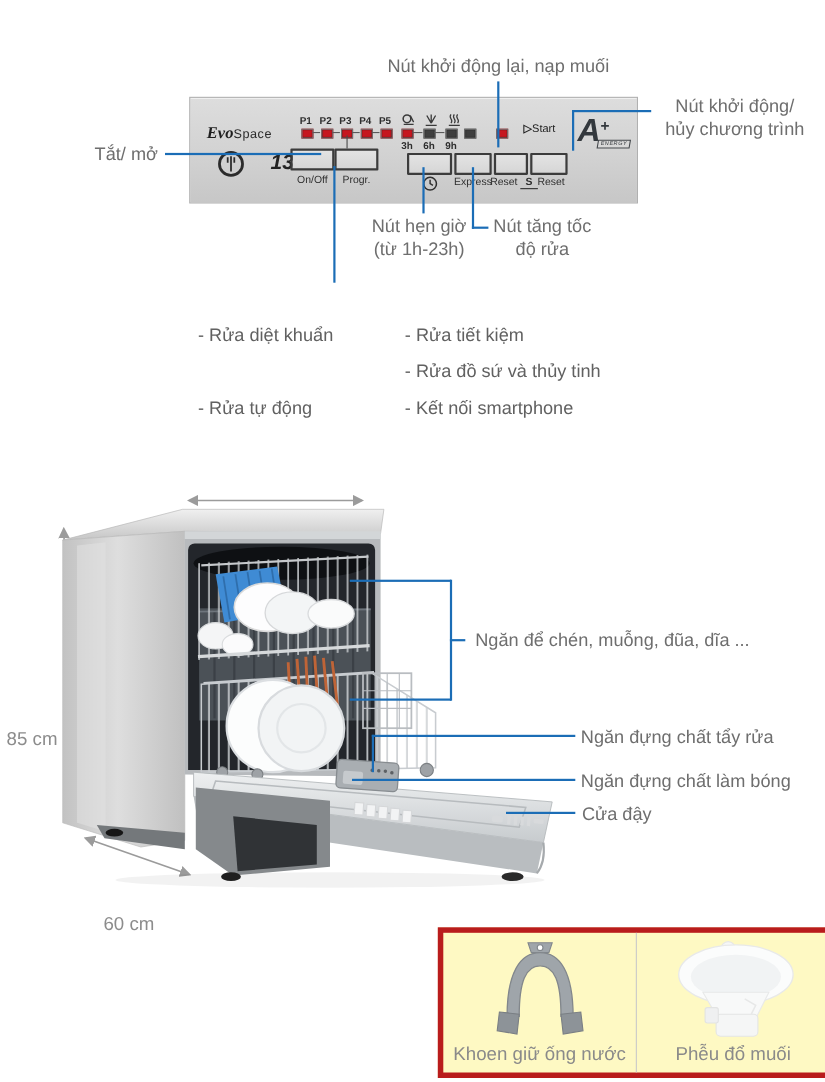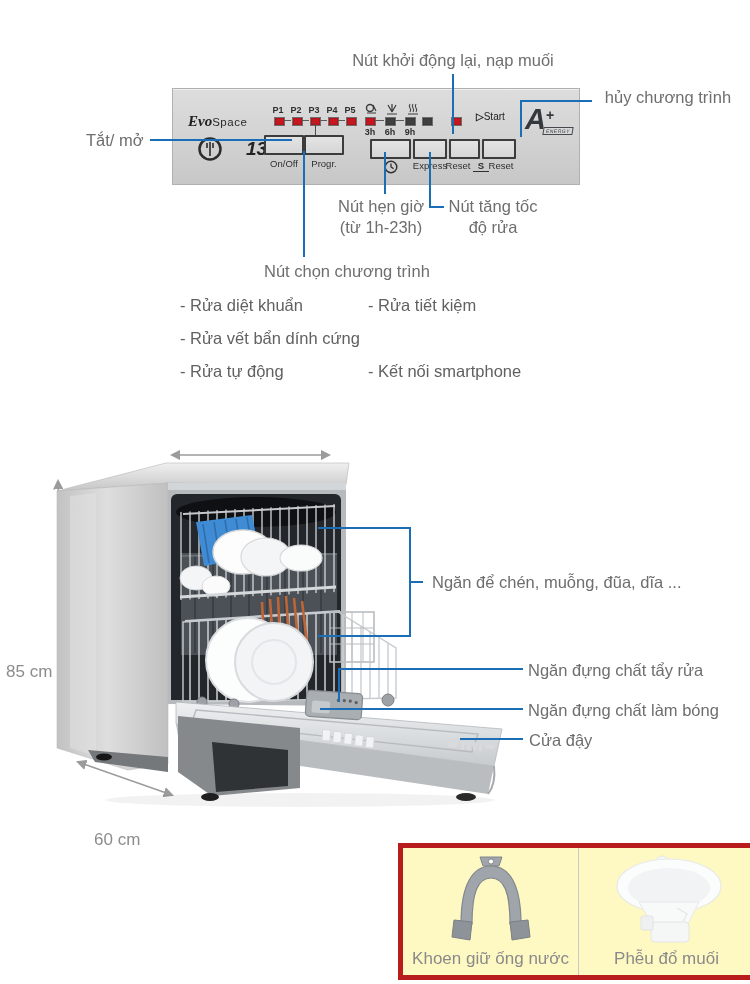--- a/index.html
+++ b/index.html
@@ -119,46 +119,46 @@
     <span class="slbl" style="left:309px;top:71px;width:38px;">Reset</span>
 
     <div class="abs" style="left:352px;top:17px;">
       <span class="energyA">A</span><span class="energyPlus">+</span>
       <div class="energyTag" style="left:18px;top:21px;">ENERGY</div>
     </div>
   </div>
 
   <div class="callout center" style="left:330px;top:50px;width:246px;">Nút khởi động lại, nạp muối</div>
   <div class="callout center" style="left:592px;top:87px;width:152px;">
+    <div>Nút khởi động/</div>
     <div>hủy chương trình</div>
   </div>
   <div class="callout" style="left:86px;top:130px;">Tắt/ mở</div>
   <div class="callout center" style="left:333px;top:196px;width:96px;">
     <div>Nút hẹn giờ</div>
     <div>(từ 1h-23h)</div>
   </div>
   <div class="callout center" style="left:443px;top:196px;width:100px;">
     <div>Nút tăng tốc</div>
     <div>độ rửa</div>
   </div>
-  <div class="callout" style="left:264px;top:261px;">Nút chọn chương trình</div>
 
   <div class="bline" style="left:150px;top:139px;width:142px;height:2px;"></div>
   <div class="bline" style="left:452px;top:74px;width:2px;height:60px;"></div>
   <div class="bline" style="left:520px;top:100px;width:72px;height:2px;"></div>
   <div class="bline" style="left:520px;top:100px;width:2px;height:37px;"></div>
   <div class="bline" style="left:384px;top:152px;width:2px;height:42px;"></div>
   <div class="bline" style="left:429px;top:152px;width:2px;height:56px;"></div>
   <div class="bline" style="left:429px;top:206px;width:15px;height:2px;"></div>
   <div class="bline" style="left:303px;top:151px;width:2px;height:106px;"></div>
 
   <span class="plist" style="left:180px;top:296px;">- Rửa diệt khuẩn</span>
-  <span class="plist" style="left:180px;top:329px;">- Rửa vết bẩn dính cứng</span>
   <span class="plist" style="left:180px;top:362px;">- Rửa tự động</span>
   <span class="plist" style="left:368px;top:296px;text-align:right;">- Rửa tiết kiệm</span>
+  <span class="plist" style="left:368px;top:329px;">- Rửa đồ sứ và thủy tinh</span>
   <span class="plist" style="left:368px;top:362px;">- Kết nối smartphone</span>
 
   <div class="dim" style="left:205px;top:429px;width:100px;text-align:center;">60 cm</div>
   <div class="dim" style="left:6px;top:618px;">85 cm</div>
   <div class="dim" style="left:94px;top:786px;">60 cm</div>
 
   <svg class="abs" style="left:30px;top:425px;z-index:1;" width="500" height="395" viewBox="30 425 500 395">
     <defs>
       <linearGradient id="topGrad" x1="0" y1="0" x2="0" y2="1">
         <stop offset="0" stop-color="#f0f0f0"></stop>

